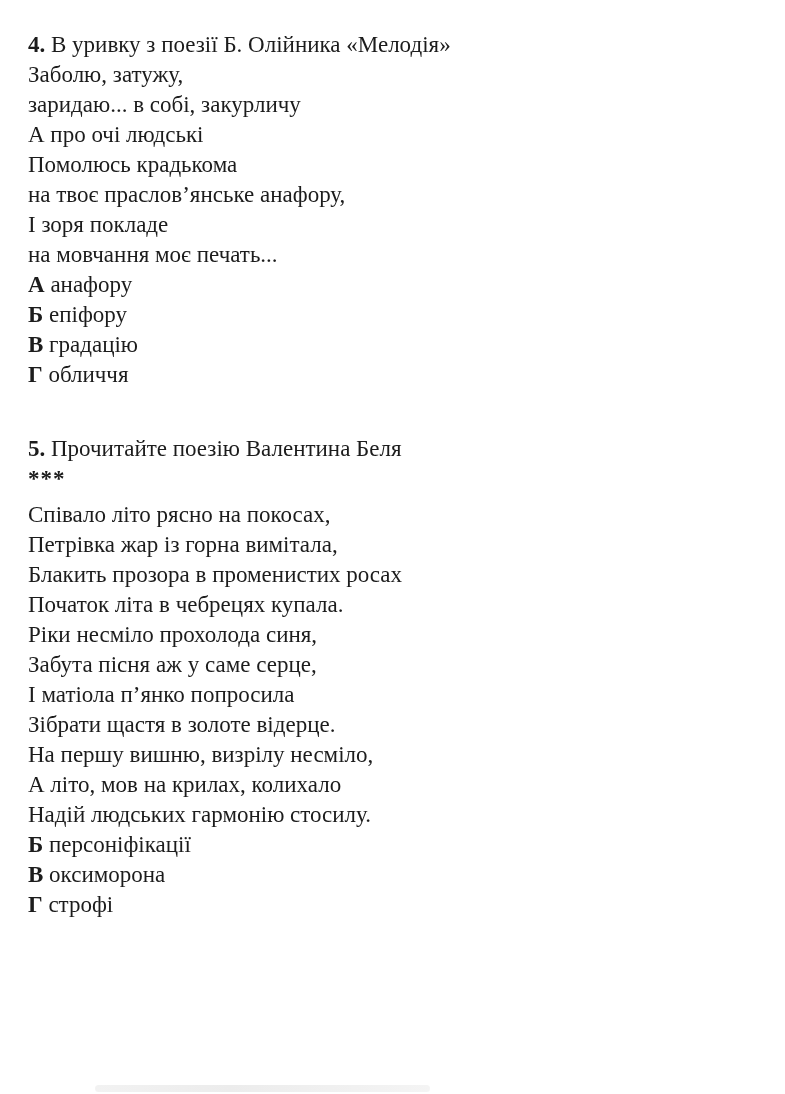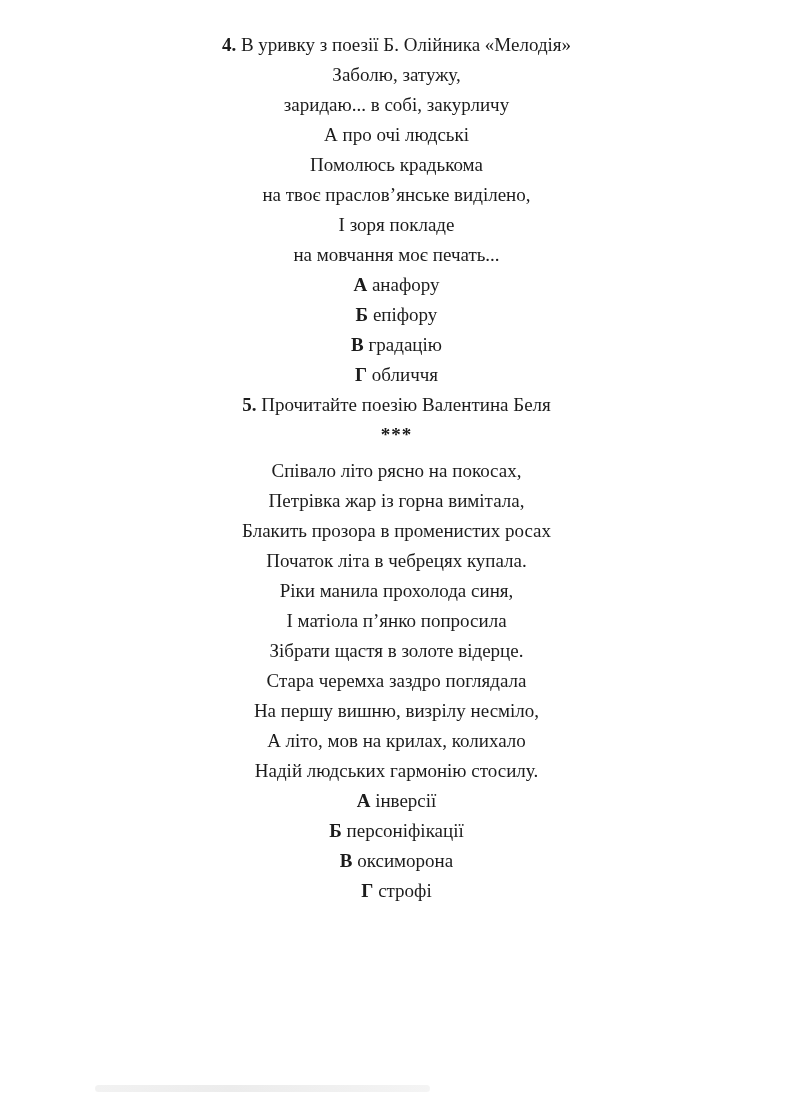--- a/index.html
+++ b/index.html
@@ -14,27 +14,27 @@
     font-family: "Liberation Serif", "DejaVu Serif", serif;
     color: #1c1c1c;
     overflow: hidden;
     position: relative;
   }
   .page {
     padding: 30px 20px 0 28px;
     width: 785px;
   }
   .question + .question {
+    margin-top: 44px;
   }
   .stem, .poem-line, .option, .separator {
     margin: 0;
-    font-size: 19px;
+    font-size: 23px;
     line-height: 30px;
     white-space: nowrap;
-    text-align: center;
   }
   .qnum {
     font-weight: bold;
   }
   .poem {
     margin: 0;
   }
   .poem-line {
   }
   .poem-gap {
@@ -66,21 +66,21 @@
 <main class="page">
 
   <section class="question">
     <p class="stem"><span class="qnum">4.</span> <span>В уривку з поезії Б. Олійника «Мелодія»</span></p>
 
     <div class="poem">
       <p class="poem-line">Заболю, затужу,</p>
       <p class="poem-line">заридаю... в собі, закурличу</p>
       <p class="poem-line">А про очі людські</p>
       <p class="poem-line">Помолюсь крадькома</p>
-      <p class="poem-line">на твоє праслов’янське виділено,</p>
+      <p class="poem-line">на твоє праслов’янське анафору,</p>
       <p class="poem-line">І зоря покладе</p>
       <p class="poem-line">на мовчання моє печать...</p>
     </div>
 
 
     <div class="options">
       <p class="option"><span class="letter">А</span> <span>анафору</span></p>
       <p class="option"><span class="letter">Б</span> <span>епіфору</span></p>
       <p class="option"><span class="letter">В</span> <span>градацію</span></p>
       <p class="option"><span class="letter">Г</span> <span>обличчя</span></p>
@@ -90,32 +90,31 @@
   <section class="question">
     <p class="stem"><span class="qnum">5.</span> <span>Прочитайте поезію Валентина Беля</span></p>
 
     <p class="separator">***</p>
 
     <div class="poem poem-gap">
       <p class="poem-line">Співало літо рясно на покосах,</p>
       <p class="poem-line">Петрівка жар із горна вимітала,</p>
       <p class="poem-line">Блакить прозора в променистих росах</p>
       <p class="poem-line">Початок літа в чебрецях купала.</p>
-      <p class="poem-line">Ріки манила прохолода синя,</p>
+      <p class="poem-line">Ріки несміло прохолода синя,</p>
+      <p class="poem-line">Забута пісня аж у саме серце,</p>
       <p class="poem-line">І матіола п’янко попросила</p>
       <p class="poem-line">Зібрати щастя в золоте відерце.</p>
-      <p class="poem-line">Стара черемха заздро поглядала</p>
       <p class="poem-line">На першу вишню, визрілу несміло,</p>
       <p class="poem-line">А літо, мов на крилах, колихало</p>
       <p class="poem-line">Надій людських гармонію стосилу.</p>
     </div>
 
 
     <div class="options">
-      <p class="option"><span class="letter">А</span> <span>інверсії</span></p>
       <p class="option"><span class="letter">Б</span> <span>персоніфікації</span></p>
       <p class="option"><span class="letter">В</span> <span>оксиморона</span></p>
       <p class="option"><span class="letter">Г</span> <span>строфі</span></p>
     </div>
   </section>
 
 </main>
 
 <div class="page-bottom-smudge"></div>
 

